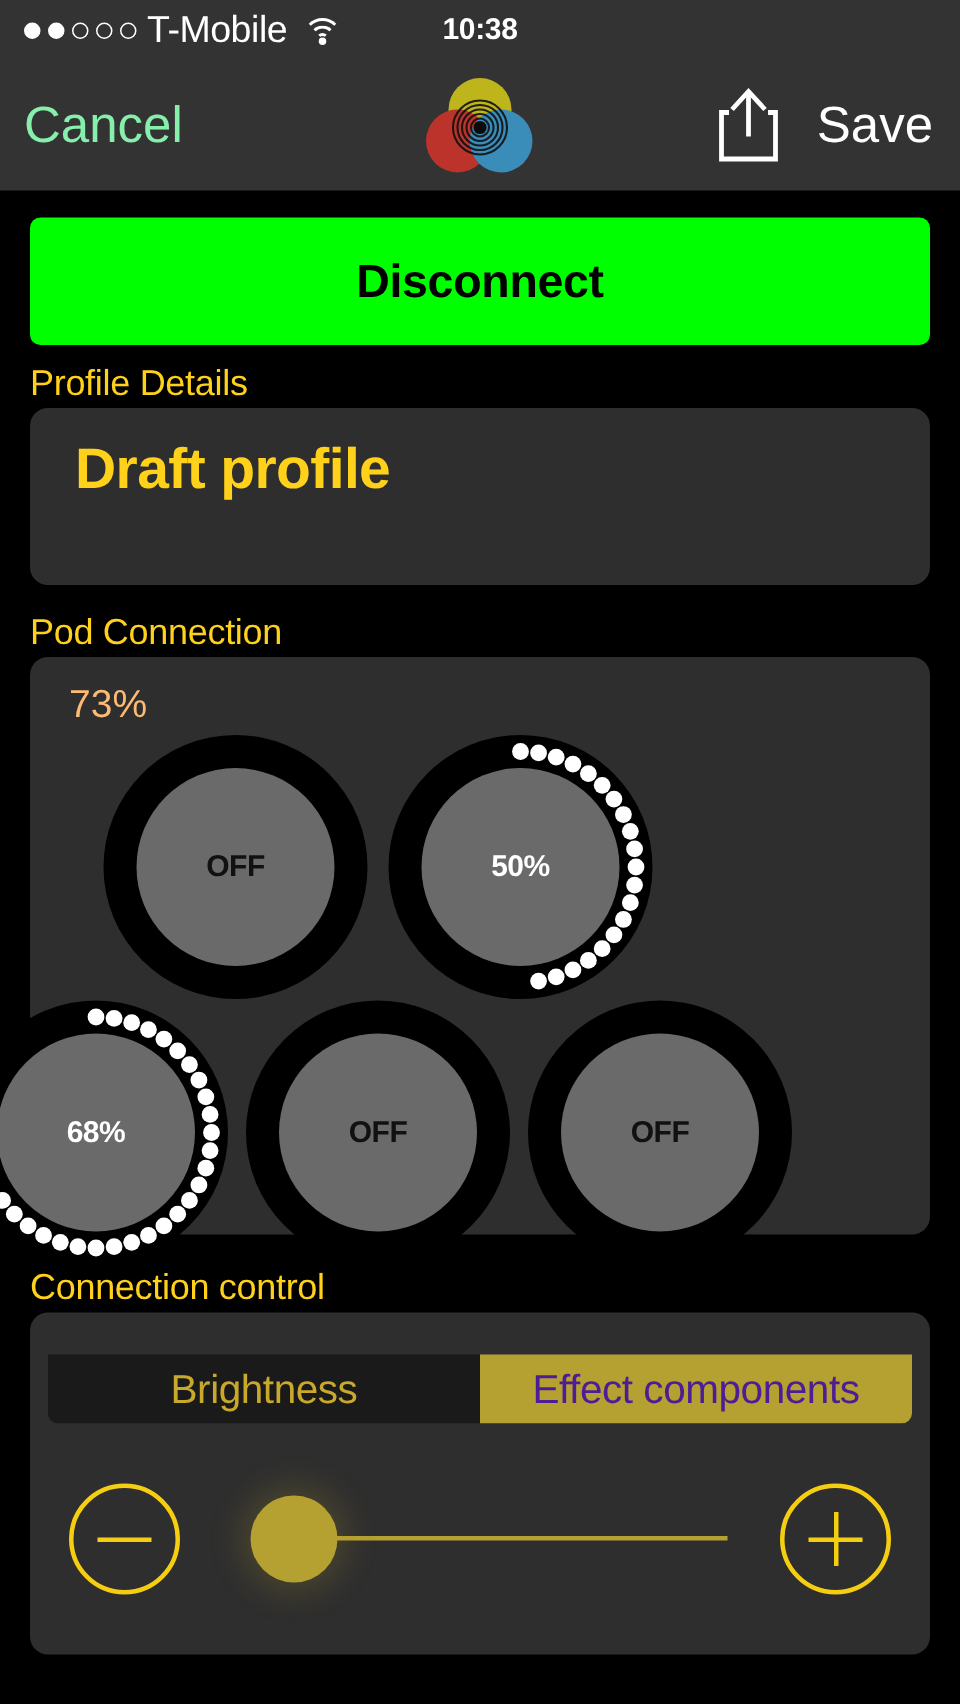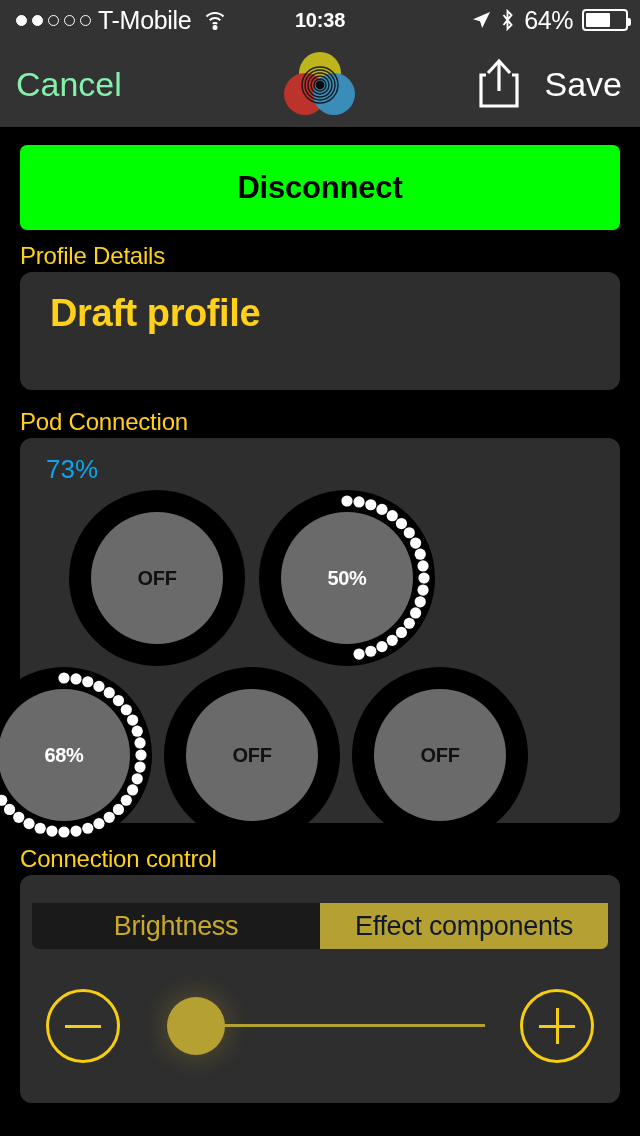--- a/index.html
+++ b/index.html
@@ -76,41 +76,41 @@
                    font-size:24px; letter-spacing:-0.2px; }
   .panel { position:absolute; left:20px; background:#2E2E2E; border-radius:12px; }
 
   .profile-label { top:115px; }
   .profile-panel { top:145px; width:600px; height:118px; }
   .profile-name  { position:absolute; left:30px; top:20px; color:#FFD11A;
                    font-size:38px; font-weight:bold; letter-spacing:-0.4px; }
 
   .pods-label { top:281px; }
   .pods-panel { top:311px; width:600px; height:385px; }
-  .pods-pct   { position:absolute; left:26px; top:16px; color:#0ea5e9; font-size:26px; }
+  .pods-pct   { position:absolute; left:26px; top:16px; color:#fdba74; font-size:26px; }
 
   .dial { position:absolute; width:176px; height:176px; }
   .dial .track { position:absolute; inset:0; border-radius:50%; background:#000; }
   .dial .knob  { position:absolute; left:22px; top:22px; width:132px; height:132px;
                  border-radius:50%; background:#6A6A6A;
                  display:flex; align-items:center; justify-content:center; }
   .dial .knob span { font-size:20px; font-weight:bold; letter-spacing:-0.3px; }
   .dial.off  .knob span { color:#111; }
   .dial.on   .knob span { color:#fff; }
   .dial svg.dots { position:absolute; inset:0; overflow:visible; }
 
   .cc-label { top:718px; }
   .cc-panel { top:748px; width:600px; height:228px; }
 
   .segmented { position:absolute; left:12px; top:12px; width:576px; height:62px;
                border-radius:7px; overflow:hidden; display:flex; }
   .seg { flex:1; display:flex; align-items:center; justify-content:center;
          font-size:27px; letter-spacing:-0.3px;margin-top:16px; }
   .seg.inactive { background:#1A1A1A; color:#C9A92B; }
-  .seg.active   { background:#B5A032; color:#0f172a; }
+  .seg.active   { background:#B5A032; color:#4c1d95; }
 
   .slider-row { position:absolute; left:0; top:92px; width:600px; height:120px; }
   .circ-btn { position:absolute; top:22px; width:74px; height:74px; border-radius:50%;
               border:3px solid #F5CE11; background:transparent; }
   .circ-btn.minus { left:26px; }
   .circ-btn.plus  { right:26px; }
   .circ-btn i { position:absolute; background:#F5CE11; }
   .circ-btn i.h { left:16px; right:16px; top:50%; height:3px; margin-top:-1.5px; }
   .circ-btn i.v { top:16px; bottom:16px; left:50%; width:3px; margin-left:-1.5px; }
 
@@ -136,33 +136,20 @@
         </div>
       <span class="carrier">T-Mobile</span>
       <span class="wifi">
         <span class="w1"></span>
           <span class="w2"></span>
           <span class="w3"></span>
           <span class="dot"></span>
       </span>
     </div>
     <div class="sb-time">10:38</div>
-    <div class="sb-right">
-      <svg class="loc-arrow" viewBox="0 0 20 20">
-        <path d="M19 2 L2 9.2 L9 11.3 L11.2 18 Z" fill="#fff"></path>
-      </svg>
-      <svg class="bt-icon" viewBox="0 0 14 22">
-        <path d="M3 6 L11 16 L7 20 L7 2 L11 6 L3 16" stroke="#fff" stroke-width="1.9" fill="none"></path>
-      </svg>
-      <span class="batt-pct">64%</span>
-      <span class="battery">
-        <i class="fill" id="batt-fill" style="width: 24.32px;"></i>
-          <i class="cap"></i>
-      </span>
-    </div>
   </div>
 
   <div class="navbar">
     <div class="nav-cancel">Cancel</div>
 
     <svg class="nav-logo" viewBox="0 0 72 66">
       <g opacity="0.93">
         <circle cx="36" cy="22" r="21" fill="#C9BE1B"></circle>
         <circle cx="21" cy="43" r="21" fill="#C6342A"></circle>
         <circle cx="50" cy="43" r="21" fill="#3B93C4"></circle>

